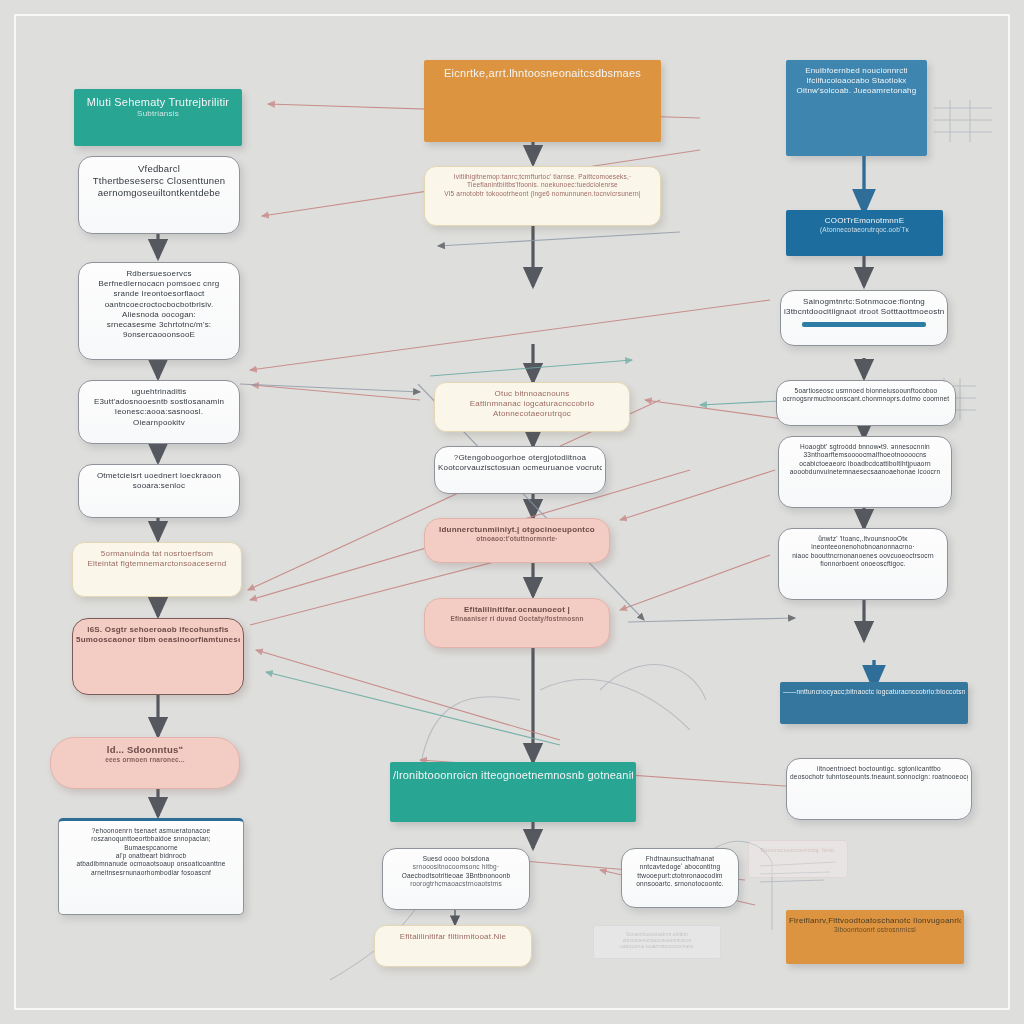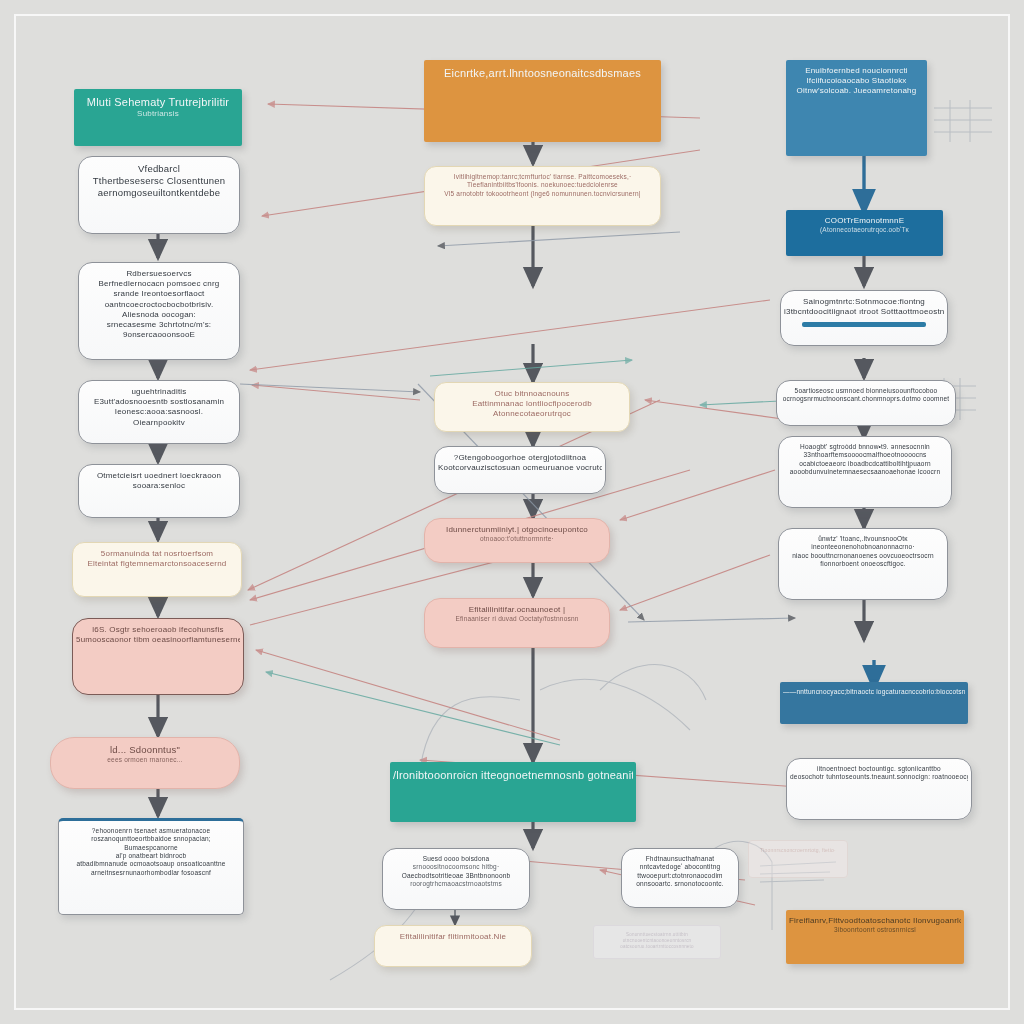--- a/index.html
+++ b/index.html
@@ -56,20 +56,21 @@
     border-radius:12px;
     color:#9c6a63;
     box-shadow:3px 4px 7px rgba(110,100,80,.18);
   }
   .warn{ 
     background:#f3ccc4;
     border:1.2px solid #7b5b57;
     border-radius:16px;
     color:#6d4b46;
     box-shadow:3px 4px 7px rgba(120,90,85,.22);
+    font-weight:bold;
   }
   .warn.soft{border-color:#e2b3aa;}
 
   .t-teal  {background:#29a593;}
   .t-teal2 {background:#1f9cac;}
   .t-orange{background:#dd9440;}
   .t-blue  {background:#3e86b0;}
   .t-blue2 {background:#1d6e9e;}
   .t-blue3 {background:#35769f;}
   .med   {font-size:11px;}
@@ -262,21 +263,21 @@
 
   <div class="node note" style="left:424px;top:166px;width:237px;height:60px;">
     <span class="ln xtiny">Ivitlihigltnemop:tanrc;tcmfturtoc' tiarnse. Paittcomoeseks,·</span>
     <span class="ln xtiny">Tieeflanintbiitbs'lfoonis. noekunoec:tuedciolenrse</span>
     <span class="ln xtiny">Vl5 arnotobtr tokoootrheont (lnge6 nomunnunen.tocnvicrsunern|</span>
   </div>
 
 
   <div class="node note" style="left:434px;top:382px;width:196px;height:50px;">
     <span class="ln tiny">Otuc bitnnoacnouns</span>
-    <span class="ln tiny">Eattinmnanac lontliocfipocerodb</span>
+    <span class="ln tiny">Eattinmnanac iogcaturacnccobrio</span>
     <span class="ln tiny">Atonnecotaeorutrqoc</span>
   </div>
 
   <div class="node proc" style="left:434px;top:446px;width:172px;height:48px;">
     <span class="ln tiny">?Gtengoboogorhoe  otergjotodiitnoa</span>
     <span class="ln tiny">Kootcorvauzisctosuan ocmeuruanoe  vocrutcsotj</span>
   </div>
 
   <div class="node warn soft" style="left:424px;top:518px;width:186px;height:45px;">
     <span class="ln tiny">Idunnerctunmiiniyt.| otgocinoeupontco</span>

